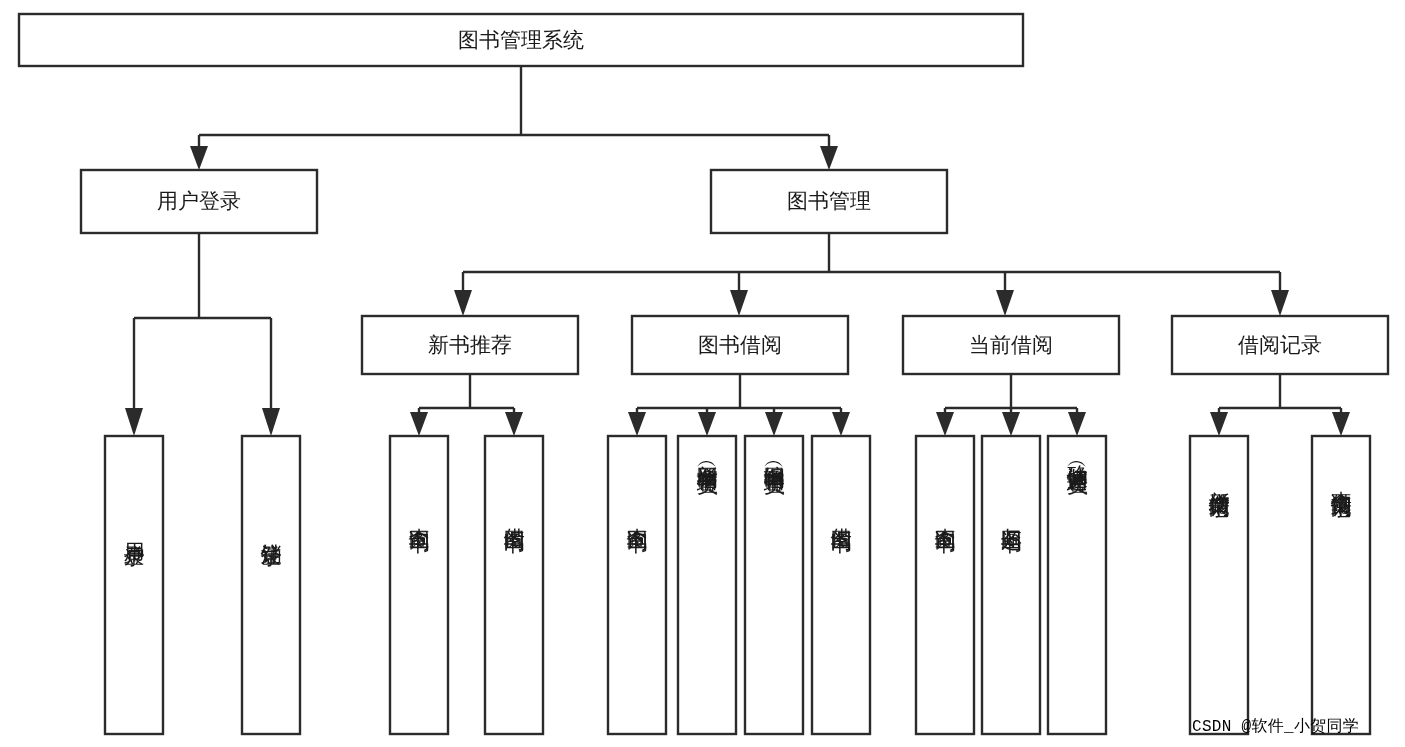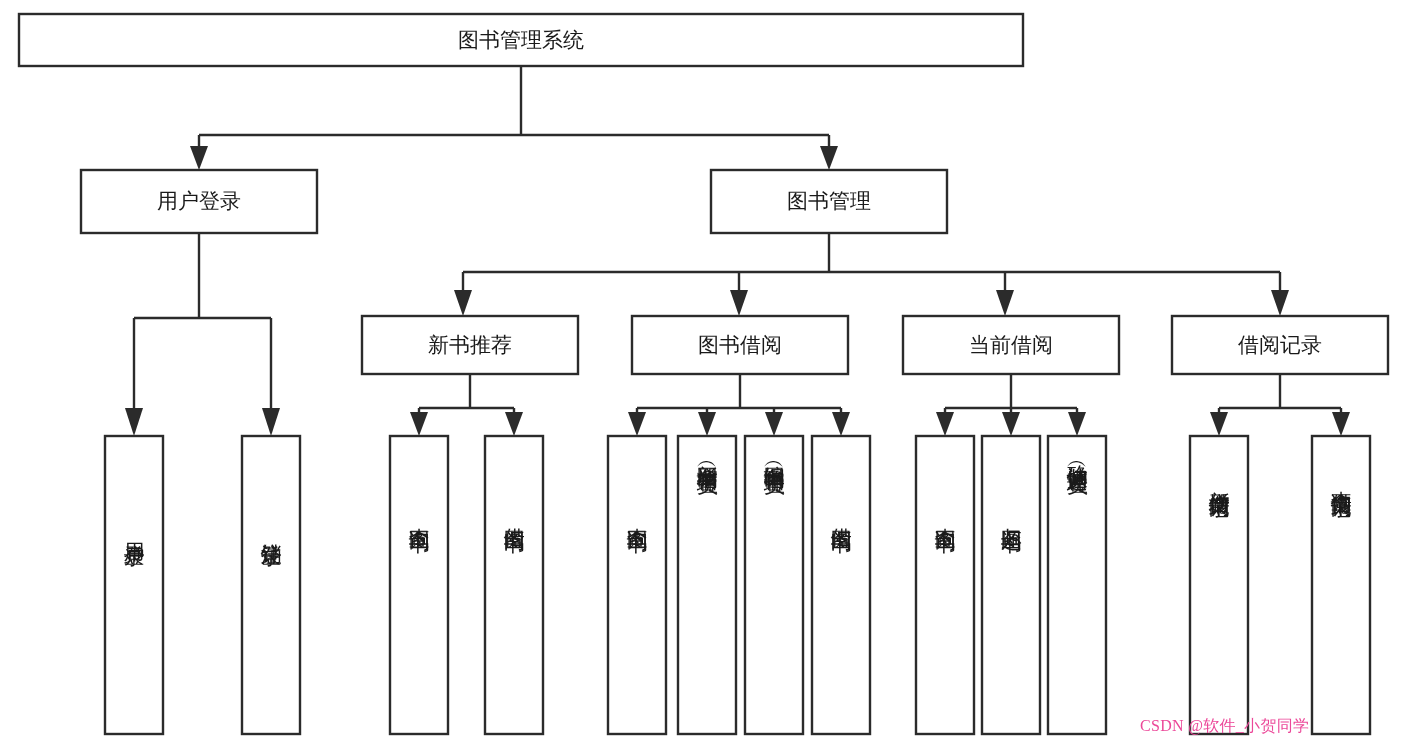--- a/index.html
+++ b/index.html
@@ -64,25 +64,25 @@
     text-orientation: upright;
     font-family: "Liberation Sans", "DejaVu Sans", sans-serif;
     font-size: 21px;
     line-height: 1.08;
     color: #1a1a1a;
     letter-spacing: 1.5px;
     white-space: nowrap;
   }
   .watermark {
     position: absolute;
-    left: 1140px;
+    left: 1192px;
     top: 716px;
-    font-family: Liberation Serif, serif;
+    font-family: Liberation Mono, monospace;
     font-size: 16px;
-    color: #ec4899;
+    color: #000000;
     white-space: nowrap;
     letter-spacing: 0.3px;
   }
 </style>
 </head>
 <body>
 
 <div id="diagram-root">
 
   <svg class="flow" viewBox="0 0 1405 747" xmlns="http://www.w3.org/2000/svg">

